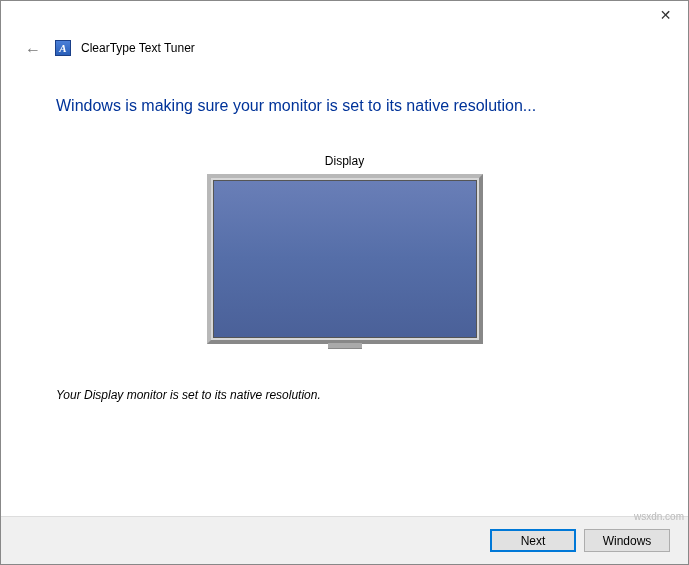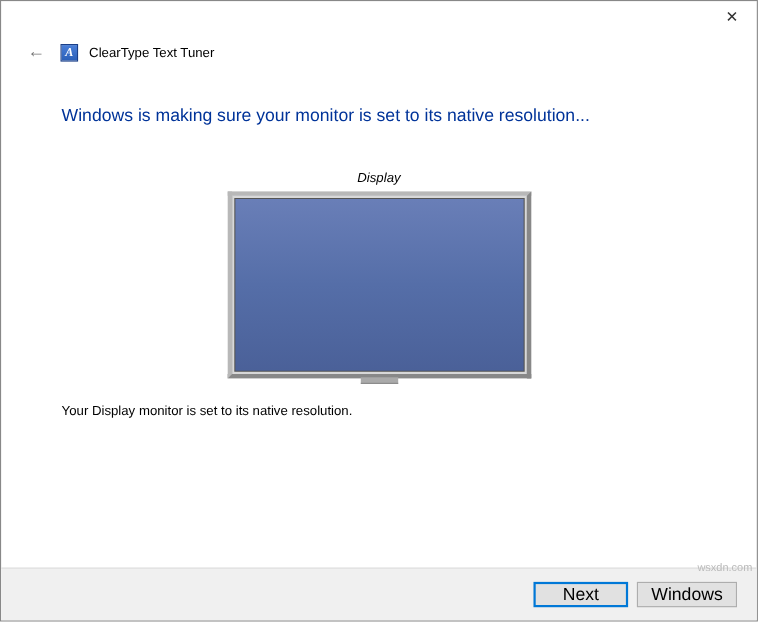--- a/index.html
+++ b/index.html
@@ -63,21 +63,20 @@
       padding: 20px 55px 0 55px;
     }
     .heading {
       color: #003399;
       font-size: 16px;
       font-weight: normal;
       margin-bottom: 39px;
     }
     .display-area {
       text-align: center;
-      font-style: italic;
     }
     .display-label {
       font-size: 12px;
       color: #000;
       margin-bottom: 6px;
     }
     .monitor {
       width: 276px;
       height: 170px;
       margin: 0 auto;
@@ -92,23 +91,24 @@
       position: absolute;
       bottom: -9px;
       left: 50%;
       transform: translateX(-50%);
       width: 34px;
       height: 5px;
       background: #aaa;
       border-bottom: 1px solid #888;
     }
     .status-text {
-      margin-top: 22px;
+      margin-top: 44px;
       font-size: 12px;
       color: #000;
+      font-style: italic;
     }
     .footer {
       position: absolute;
       bottom: 0;
       left: 0;
       right: 0;
       height: 48px;
       background: #f0f0f0;
       border-top: 1px solid #ddd;
       display: flex;
@@ -116,21 +116,21 @@
       justify-content: flex-end;
       padding: 0 18px;
       gap: 8px;
     }
     .btn {
       min-width: 86px;
       height: 23px;
       background: #e1e1e1;
       border: 1px solid #adadad;
       font-family: inherit;
-      font-size: 16px;
+      font-size: 12px;
       cursor: pointer;
       padding: 0 12px;
     }
     .btn.primary {
       border: 2px solid #0078d7;
     }
     .watermark {
       position: absolute;
       bottom: 42px;
       right: 4px;

